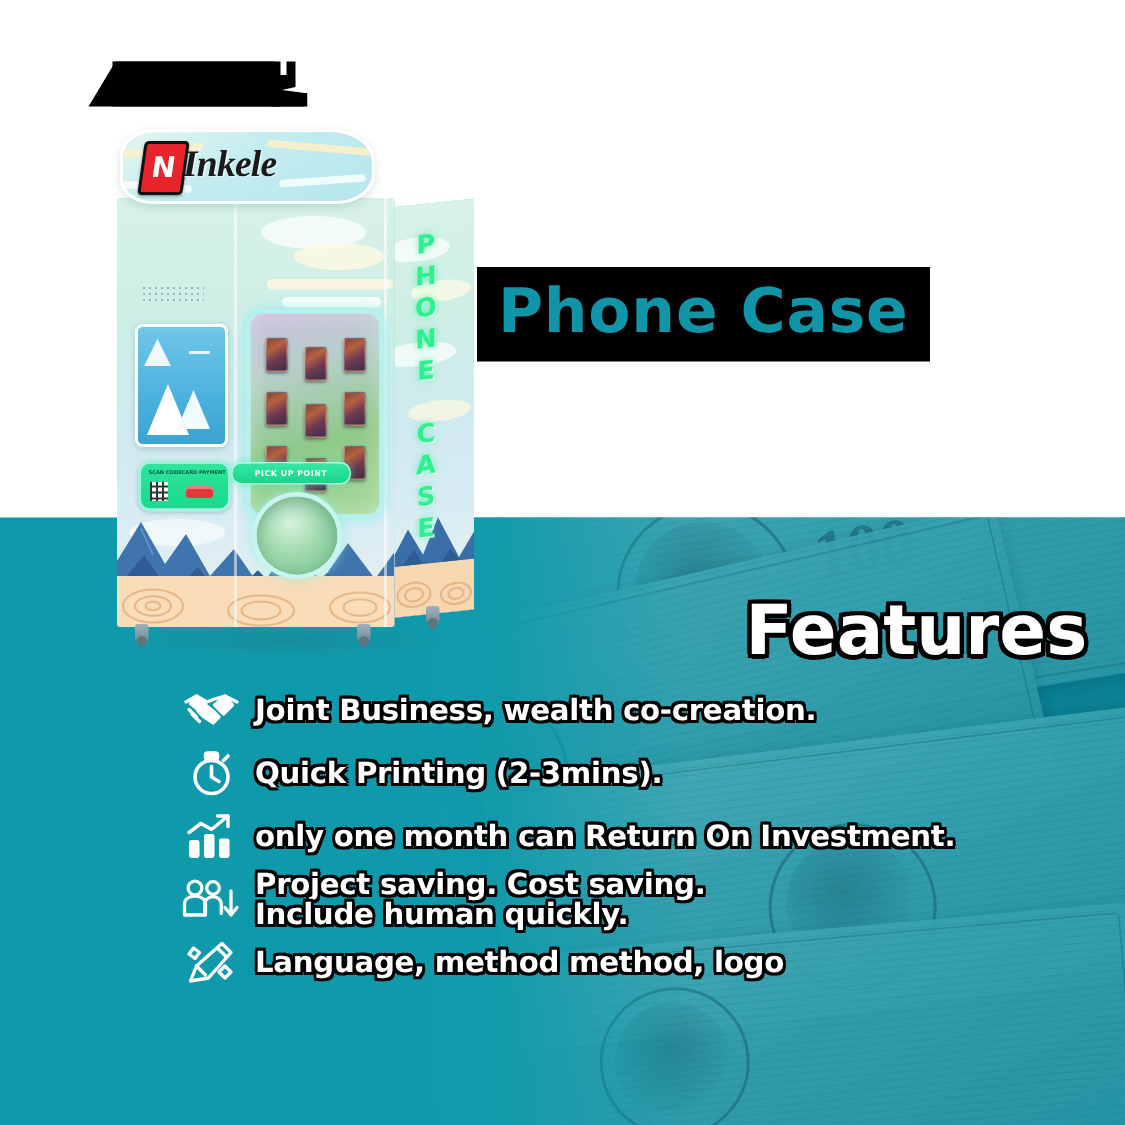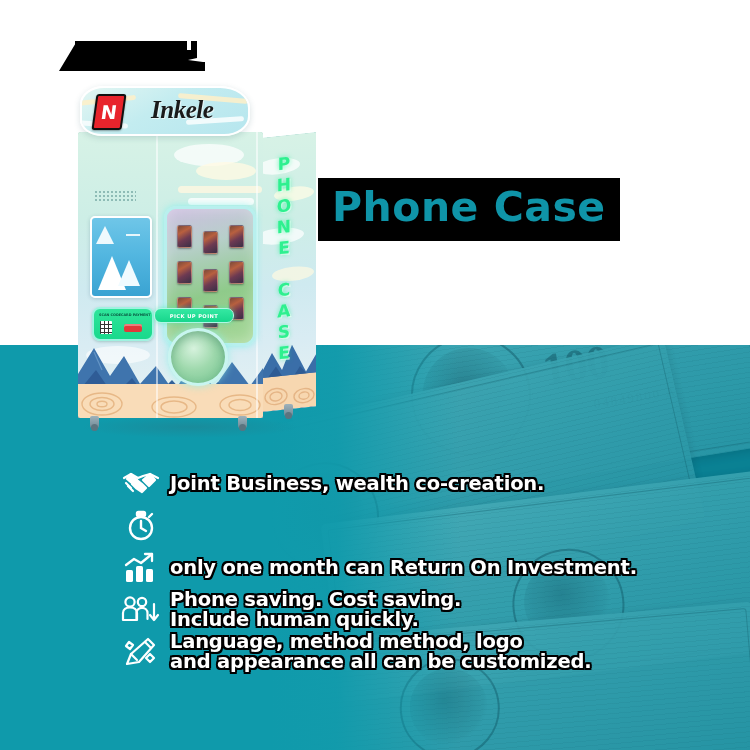--- a/index.html
+++ b/index.html
@@ -217,21 +217,20 @@
     color:#fff;font-family:"DejaVu Sans", sans-serif;font-weight:700;font-size:19px;
     box-shadow:0 1px 2px rgba(0,0,0,.35);
   }
   .logo-word{
     position:absolute;left:42px;top:10px;
     font-family:"Liberation Serif", serif;
     font-style:italic;font-weight:700;font-size:25px;
     color:#1a1a1a;
     letter-spacing:-0.5px;
     text-shadow:1px 1px 0 rgba(255,255,255,.6);
-    margin-left:29px;
   }
   
   .grille{
     position:absolute;left:16px;top:58px;width:42px;height:12px;
     background-image:radial-gradient(circle,rgba(120,170,165,.75) 0.8px,transparent 1px);
     background-size:4px 4px;
     z-index:5;
   }
   
   .ad-screen{
@@ -395,22 +394,27 @@
         <div class="bill-lines"></div>
         <div class="bill-oval" style="left:140px;top:30px;width:96px;height:96px;"></div>
         <div class="bill-portrait" style="left:150px;top:40px;width:78px;height:78px;"></div>
         <div class="bill-100" style="left:330px;top:44px;font-size:38px;"></div>
       </div>
 
       <div class="money-tint"></div>
       <div class="money-fade-left"></div>
     </div>
 
-
-    <div class="feature-list" style="position:absolute;left:112px;top:119px;width:560px;">
+    <div style="position:absolute;left:497px;top:48px;">
+      <div style="font-family:'DejaVu Sans',sans-serif;font-weight:700;font-size:46px;color:#ffffff;
+                  text-shadow:-2.6px -2.6px 0 #000,2.6px -2.6px 0 #000,-2.6px 2.6px 0 #000,2.6px 2.6px 0 #000,
+                              -3px 0 0 #000,3px 0 0 #000,0 -3px 0 #000,0 3px 0 #000;">Features</div>
+    </div>
+
+    <div class="feature-list" style="position:absolute;left:112px;top:109px;width:560px;">
 
       <div class="feature-row">
         <div class="feature-icon">
           <svg width="40" height="30" viewBox="0 0 40 30">
             <g fill="none" stroke="#fff" stroke-width="2.2" stroke-linejoin="round" stroke-linecap="round">
               <path d="M3 9 L10 5 L17 9 L22 7 L29 5 L37 9"></path>
               <path d="M10 5 L16 11 L12 15 L6 10 Z" fill="#fff"></path>
               <path d="M29 5 L34 11 L28 17 L22 11 Z" fill="#fff"></path>
               <path d="M16 11 L21 15 L25 19 L21 23 L15 19 L11 15" fill="#fff"></path>
               <path d="M5 14 L10 19"></path>
@@ -427,20 +431,23 @@
         <div class="feature-icon">
           <svg width="34" height="34" viewBox="0 0 34 34">
             <g fill="none" stroke="#fff" stroke-width="2.4" stroke-linecap="round">
               <circle cx="17" cy="19" r="11"></circle>
               <path d="M17 12 L17 19 L22 22"></path>
               <rect x="13" y="3" width="8" height="4" rx="1.4" fill="#fff"></rect>
               <path d="M25 8 L28 5"></path>
             </g>
           </svg>
         </div>
+        <div class="feature-text">
+          <span>Quick Printing (2-3mins).</span>
+        </div>
       </div>
 
       <div class="feature-row">
         <div class="feature-icon">
           <svg width="36" height="32" viewBox="0 0 36 32">
             <g fill="none" stroke="#fff" stroke-width="2.3" stroke-linecap="round" stroke-linejoin="round">
               <path d="M3 13 L11 7 L18 11 L29 2"></path>
               <path d="M22 2 L29 2 L29 9"></path>
             </g>
             <rect x="3" y="18" width="7" height="12" rx="1.6" fill="#fff"></rect>
@@ -460,40 +467,39 @@
               <circle cx="9" cy="7" r="4.6"></circle>
               <path d="M2 25 L2 18 C2 14.5 5 12.4 9 12.4 C13 12.4 16 14.5 16 18 L16 25 Z"></path>
               <circle cx="21" cy="7" r="4.2"></circle>
               <path d="M15.5 24 L15.5 18 C15.5 14.8 18 12.8 21 12.8 C24 12.8 26.5 14.8 26.5 18 L26.5 24"></path>
               <path d="M33 9 L33 24"></path>
               <path d="M29 20 L33 25 L37 20"></path>
             </g>
           </svg>
         </div>
         <div class="feature-text">
-          <span>Phone saving. Cost saving.</span>
+          <span>Project saving. Cost saving.</span>
           <span class="l2">Include human quickly.</span>
         </div>
       </div>
 
       <div class="feature-row">
         <div class="feature-icon">
           <svg width="36" height="32" viewBox="0 0 36 32">
             <g fill="none" stroke="#fff" stroke-width="2.2" stroke-linecap="round" stroke-linejoin="round">
               <path d="M4 28 L8 18 L25 3 L31 9 L16 26 Z"></path>
               <path d="M22 6 L28 12"></path>
               <path d="M8 18 L14 24"></path>
               <path d="M27 18 L31 22 L27 26 L23 22 Z"></path>
               <path d="M6 6 L10 9 L7 13 L3 10 Z"></path>
             </g>
           </svg>
         </div>
         <div class="feature-text">
           <span>Language, method method, logo</span>
-          <span class="l2">and appearance all can be customized.</span>
         </div>
       </div>
 
     </div>
   </div>
 
   <div class="machine">
 
     <div class="m-shadow"></div>
 

